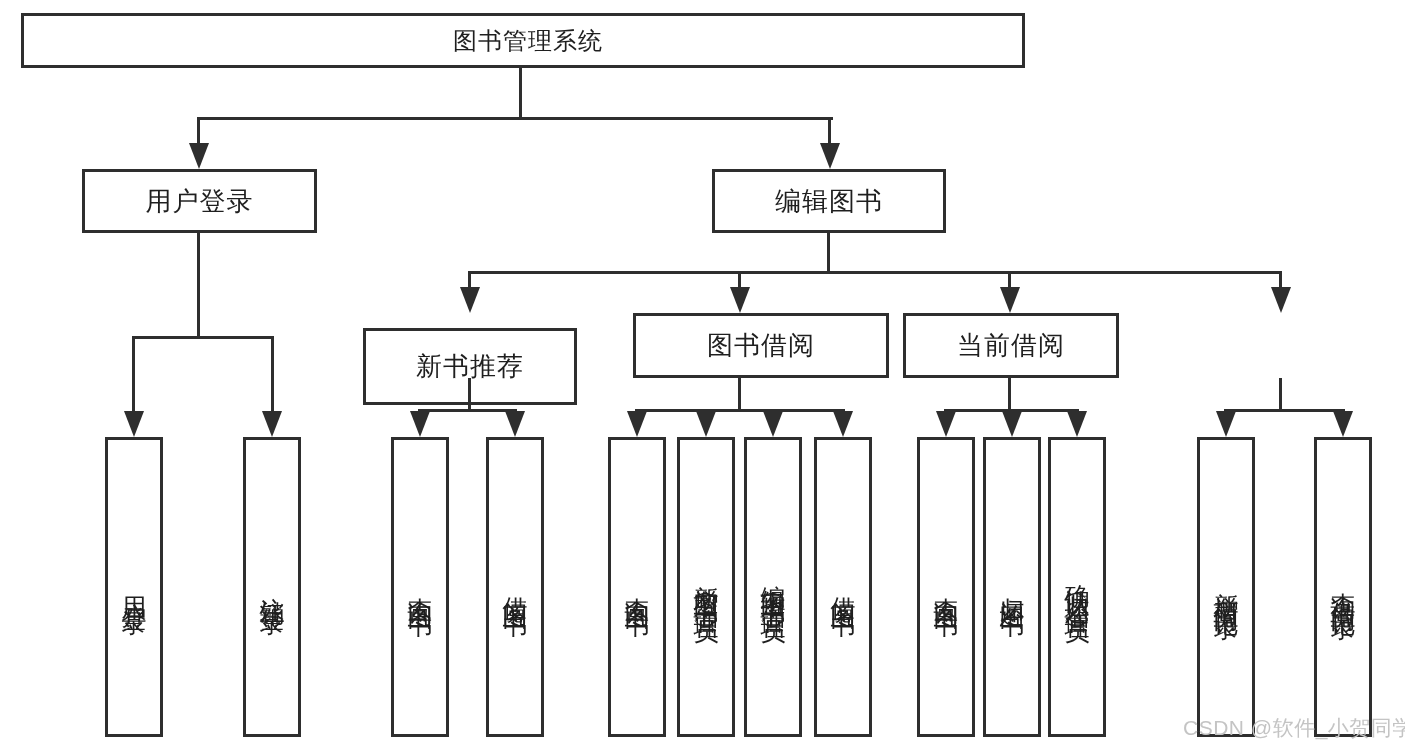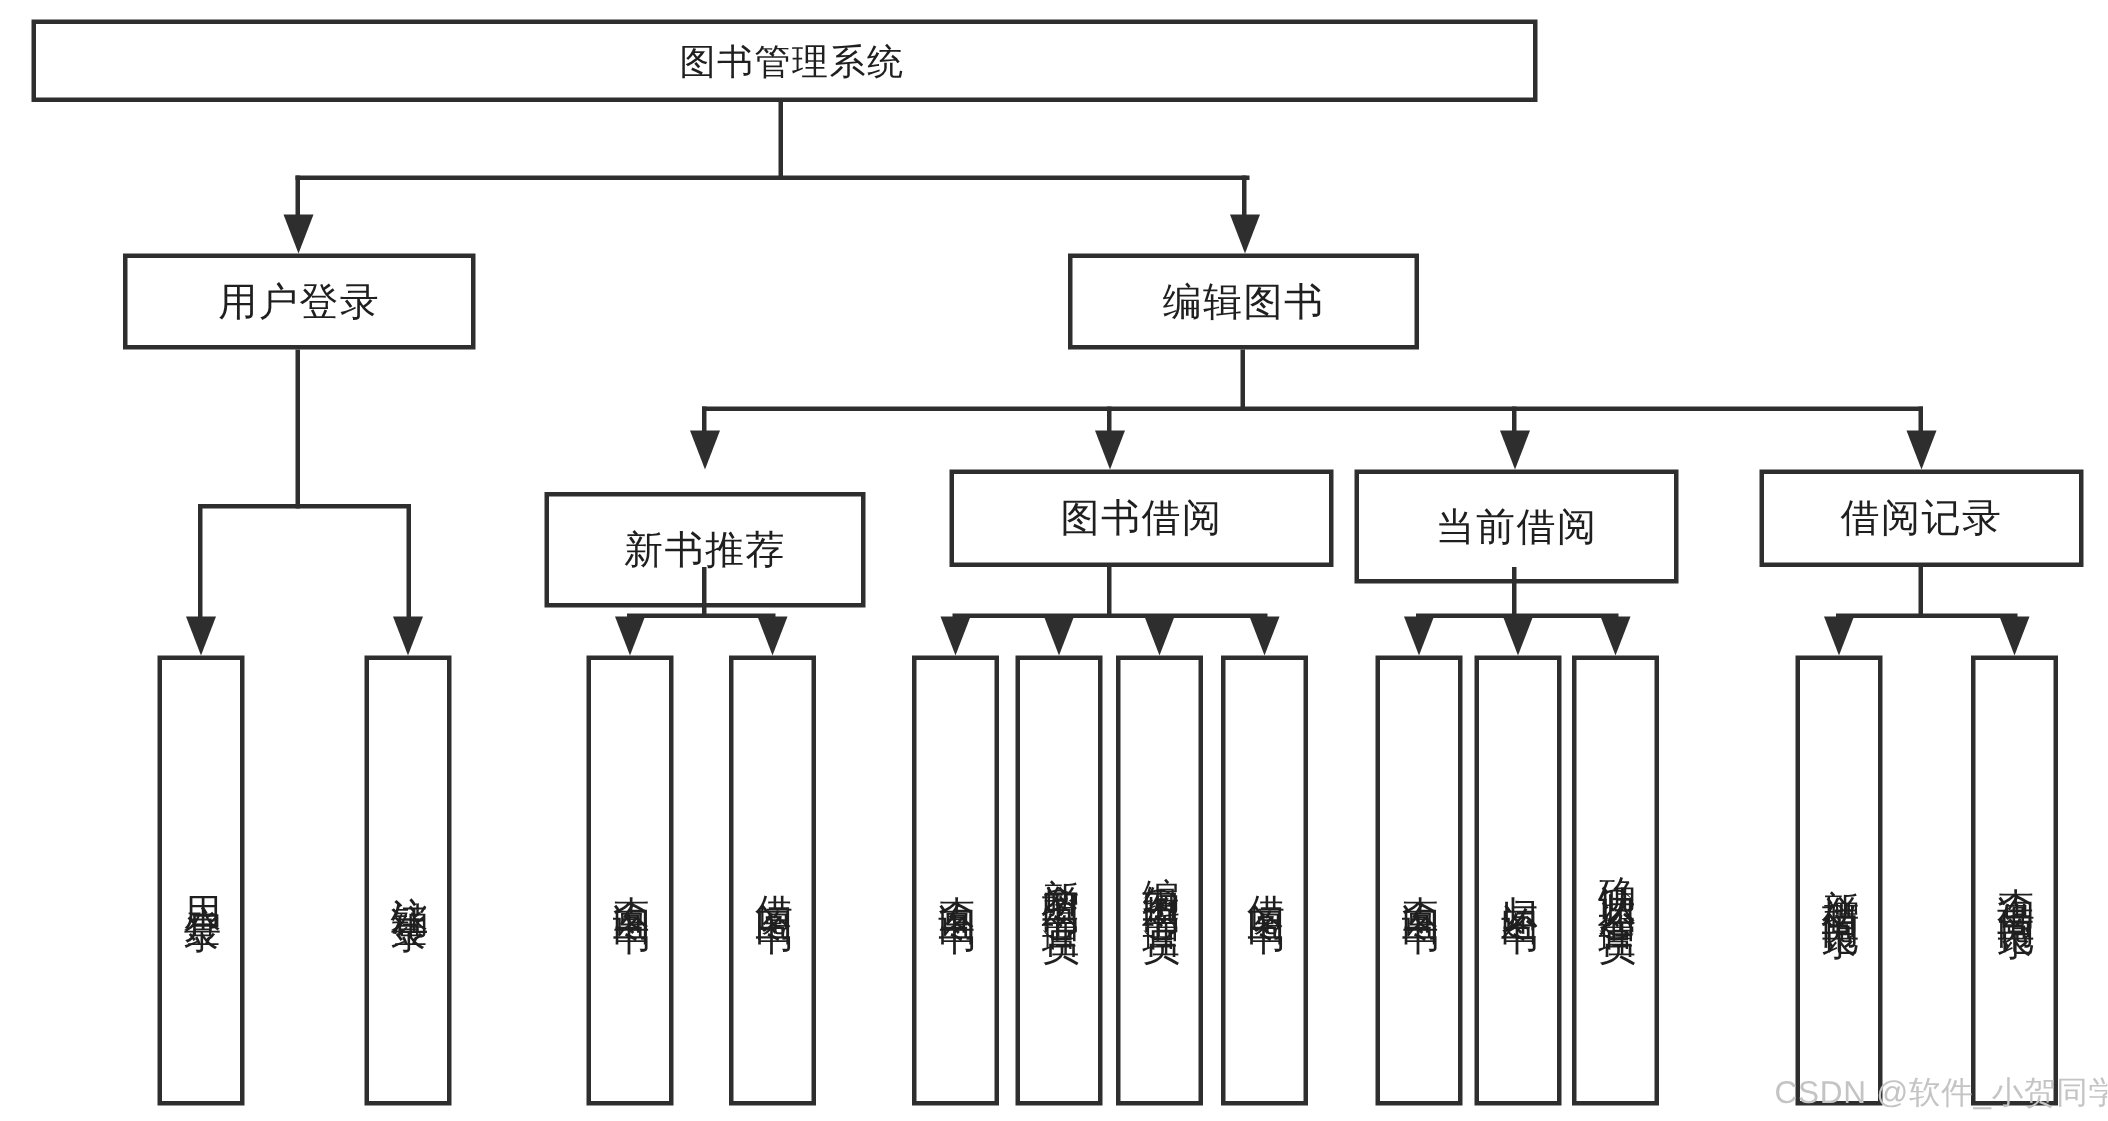--- a/index.html
+++ b/index.html
@@ -58,22 +58,21 @@
 
 <div class="canvas">
 
   <div class="node root-box" style="left:21px; top:13px; width:1004px; height:55px;padding-left:10px;">图书管理系统</div>
 
   <div class="node h-box" style="left:82px; top:169px; width:235px; height:64px;">用户登录</div>
   <div class="node h-box" style="left:712px; top:169px; width:234px; height:64px;">编辑图书</div>
 
   <div class="node h-box" style="left:363px; top:328px; width:214px; height:77px;">新书推荐</div>
   <div class="node h-box" style="left:633px; top:313px; width:256px; height:65px;">图书借阅</div>
-  <div class="node h-box" style="left:903px; top:313px; width:216px; height:76px;">当前借阅</div>
-  <div class="node h-box" style="left:1173px; top:313px; width:216px; height:65px;">借阅记录</div>
+  <div class="node h-box" style="left:903px; top:313px; width:216px; height:65px;">当前借阅</div>
 
   <div class="node v-box" style="left:105px; top:437px; width:58px; height:300px;">用户登录</div>
   <div class="node v-box" style="left:243px; top:437px; width:58px; height:300px;">注销登录</div>
 
   <div class="node v-box" style="left:391px; top:437px; width:58px; height:300px;">查询图书</div>
   <div class="node v-box" style="left:486px; top:437px; width:58px; height:300px;">借阅图书</div>
 
   <div class="node v-box" style="left:608px; top:437px; width:58px; height:300px;">查询图书</div>
   <div class="node v-box" style="left:677px; top:437px; width:58px; height:300px;">新增图书（管理员）</div>
   <div class="node v-box" style="left:744px; top:437px; width:58px; height:300px;">编辑图书（管理员）</div>

